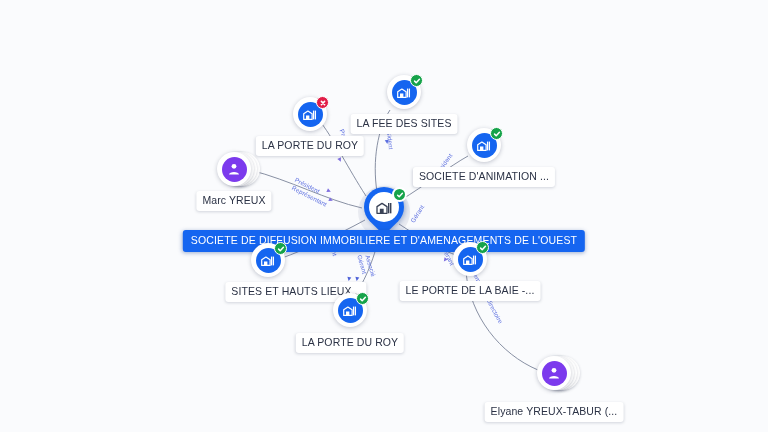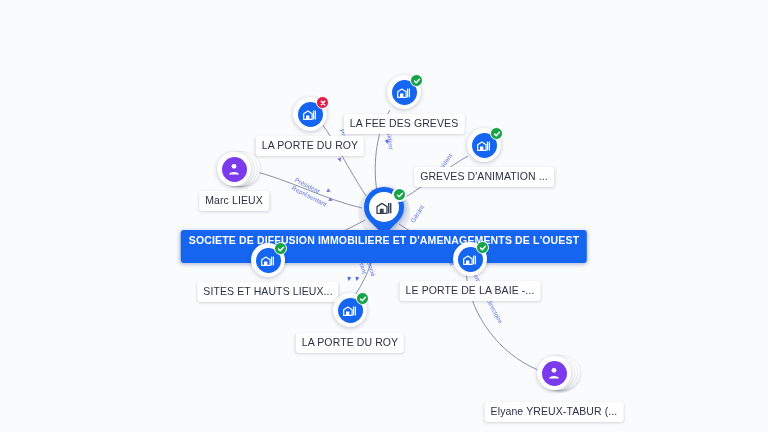--- a/index.html
+++ b/index.html
@@ -161,22 +161,22 @@
     line-height: 1;
     padding: 4px 6px 5px 6px;
     border-radius: 3px;
     box-shadow: 0 1px 3px rgba(30,40,70,0.18);
     letter-spacing: 0.1px;
   }
   .node-label.selected {
     background: #1565f0;
     color: #ffffff;
     font-size: 10.5px;
-    font-weight: 700;
-    padding: 5px 8px 17px 8px;
+    font-weight: 400;
+    padding: 5px 8px 6px 8px;
     box-shadow: 0 1px 4px rgba(20,60,140,0.4);
     letter-spacing: 0.15px;
   }
 
   
   .edge-label {
     position: absolute;
     color: #5b6ee0;
     font-size: 6.2px;
     line-height: 1.15;
@@ -280,21 +280,21 @@
                 <rect x="4.3" y="10.4" width="4.8" height="5.6" fill="#ffffff"></rect>
               </svg>
             </div>
             <div class="badge ok">
               <svg width="8" height="8" viewBox="0 0 10 10">
                 <path d="M2 5.2 L4 7.2 L8 2.8" fill="none" stroke="#ffffff" stroke-width="1.9" stroke-linecap="round" stroke-linejoin="round"></path>
               </svg>
             </div>
           </div>
         </div>
-        <div class="node-label" style="top:22px;">LA FEE DES GREVES</div>
+        <div class="node-label" style="top:22px;">LA FEE DES SITES</div>
       </div>
       <div class="node" style="left: 310px; top: 114px;">
         <div class="node-graphic">
           <div class="disc">
             <div class="inner company">
               <svg width="14" height="13" viewBox="0 0 20 18">
                 <path d="M1 16 L1 8 L7 4 L13 8 L13 16 Z" fill="none" stroke="#ffffff" stroke-width="1.7" stroke-linejoin="round"></path>
                 <rect x="14.2" y="3.4" width="1.8" height="12.6" fill="#ffffff"></rect>
                 <rect x="16.8" y="3.4" width="1.8" height="12.6" fill="#ffffff"></rect>
                 <rect x="4.3" y="10.4" width="4.8" height="5.6" fill="#ffffff"></rect>
@@ -316,61 +316,61 @@
           <div class="stack s3"></div>
           <div class="disc">
             <div class="inner person">
               <svg width="14" height="14" viewBox="0 0 18 18">
                 <circle cx="9" cy="5.6" r="3.1" fill="#ffffff"></circle>
                 <path d="M2.6 16.2 C2.6 11.7 15.4 11.7 15.4 16.2 Z" fill="#ffffff"></path>
               </svg>
             </div>
           </div>
         </div>
-        <div class="node-label" style="top:22px;">Marc LIEUX</div>
+        <div class="node-label" style="top:22px;">Marc YREUX</div>
       </div>
       <div class="node" style="left: 484px; top: 145px;">
         <div class="node-graphic">
           <div class="disc">
             <div class="inner company">
               <svg width="14" height="13" viewBox="0 0 20 18">
                 <path d="M1 16 L1 8 L7 4 L13 8 L13 16 Z" fill="none" stroke="#ffffff" stroke-width="1.7" stroke-linejoin="round"></path>
                 <rect x="14.2" y="3.4" width="1.8" height="12.6" fill="#ffffff"></rect>
                 <rect x="16.8" y="3.4" width="1.8" height="12.6" fill="#ffffff"></rect>
                 <rect x="4.3" y="10.4" width="4.8" height="5.6" fill="#ffffff"></rect>
               </svg>
             </div>
             <div class="badge ok">
               <svg width="8" height="8" viewBox="0 0 10 10">
                 <path d="M2 5.2 L4 7.2 L8 2.8" fill="none" stroke="#ffffff" stroke-width="1.9" stroke-linecap="round" stroke-linejoin="round"></path>
               </svg>
             </div>
           </div>
         </div>
-        <div class="node-label" style="top:22px;">GREVES D'ANIMATION ...</div>
+        <div class="node-label" style="top:22px;">SOCIETE D'ANIMATION ...</div>
       </div>
       <div class="node" style="left: 268px; top: 260px;">
         <div class="node-graphic">
           <div class="disc">
             <div class="inner company">
               <svg width="14" height="13" viewBox="0 0 20 18">
                 <path d="M1 16 L1 8 L7 4 L13 8 L13 16 Z" fill="none" stroke="#ffffff" stroke-width="1.7" stroke-linejoin="round"></path>
                 <rect x="14.2" y="3.4" width="1.8" height="12.6" fill="#ffffff"></rect>
                 <rect x="16.8" y="3.4" width="1.8" height="12.6" fill="#ffffff"></rect>
                 <rect x="4.3" y="10.4" width="4.8" height="5.6" fill="#ffffff"></rect>
               </svg>
             </div>
             <div class="badge ok">
               <svg width="8" height="8" viewBox="0 0 10 10">
                 <path d="M2 5.2 L4 7.2 L8 2.8" fill="none" stroke="#ffffff" stroke-width="1.9" stroke-linecap="round" stroke-linejoin="round"></path>
               </svg>
             </div>
           </div>
         </div>
-        <div class="node-label" style="top:22px;">SITES ET HAUTS LIEUX...</div>
+        <div class="node-label" style="top:22px;margin-left:28px;">SITES ET HAUTS LIEUX...</div>
       </div>
       <div class="node" style="left: 470px; top: 259px;">
         <div class="node-graphic">
           <div class="disc">
             <div class="inner company">
               <svg width="14" height="13" viewBox="0 0 20 18">
                 <path d="M1 16 L1 8 L7 4 L13 8 L13 16 Z" fill="none" stroke="#ffffff" stroke-width="1.7" stroke-linejoin="round"></path>
                 <rect x="14.2" y="3.4" width="1.8" height="12.6" fill="#ffffff"></rect>
                 <rect x="16.8" y="3.4" width="1.8" height="12.6" fill="#ffffff"></rect>
                 <rect x="4.3" y="10.4" width="4.8" height="5.6" fill="#ffffff"></rect>

